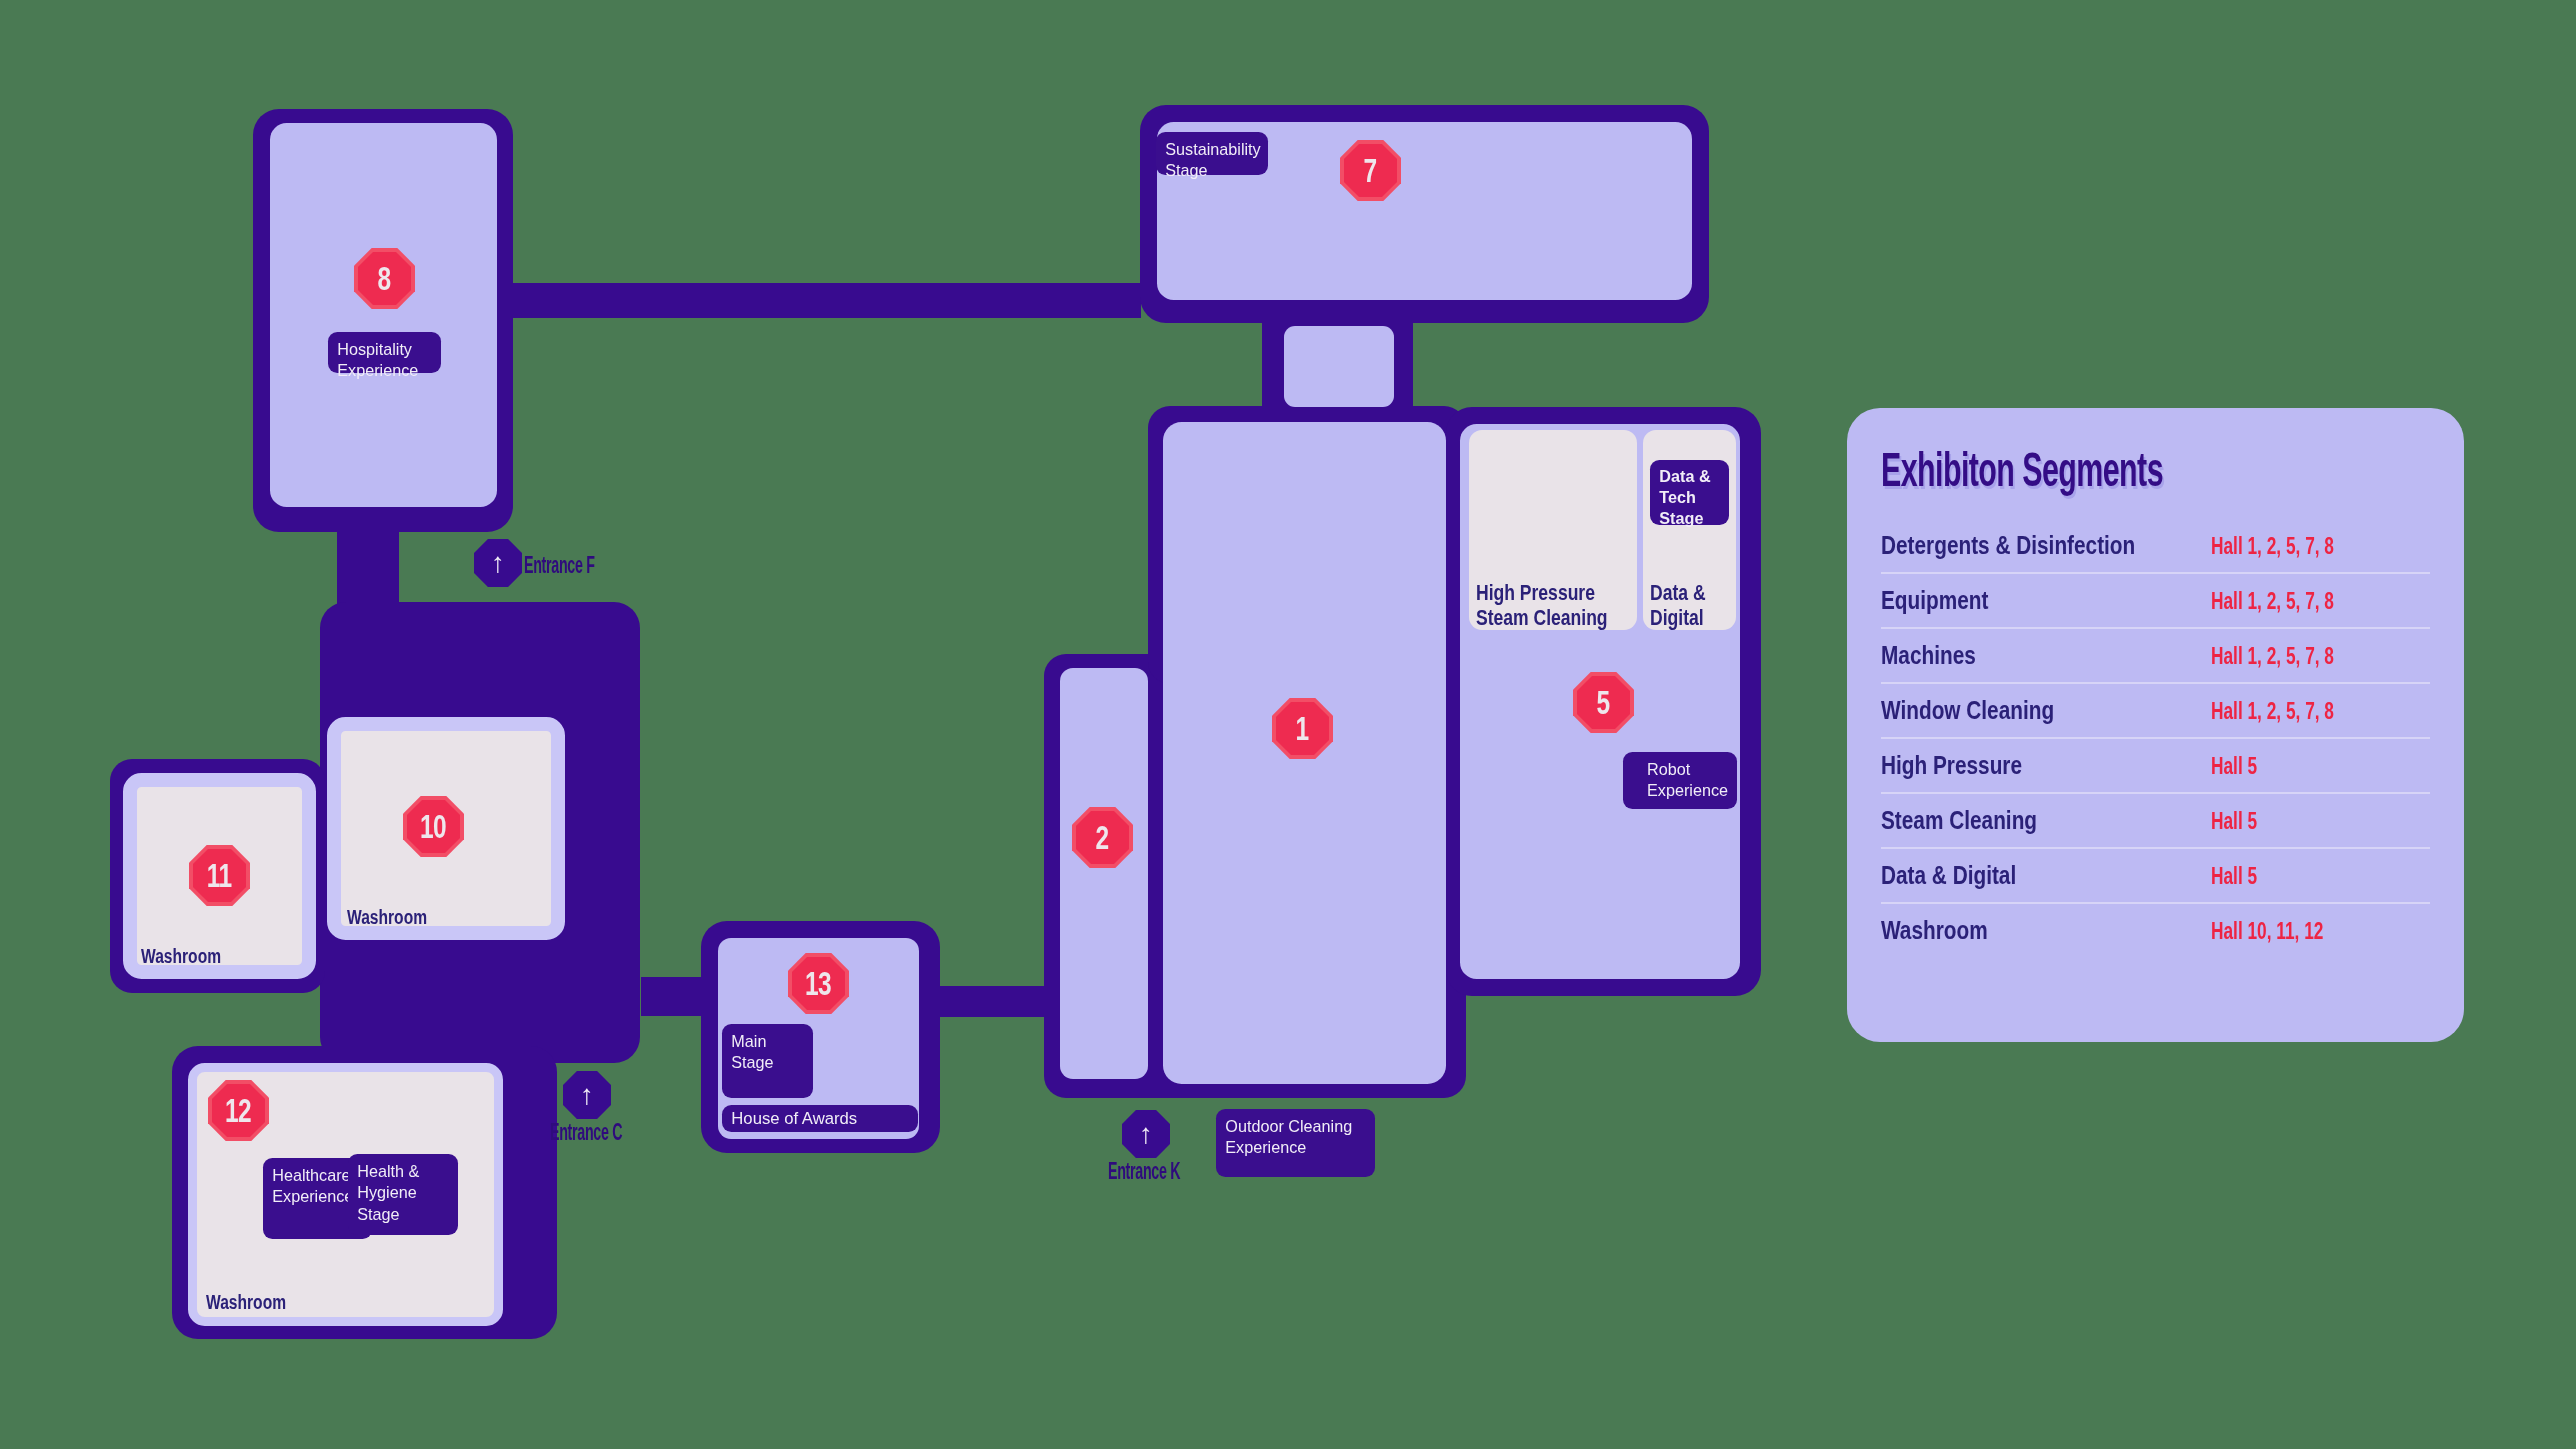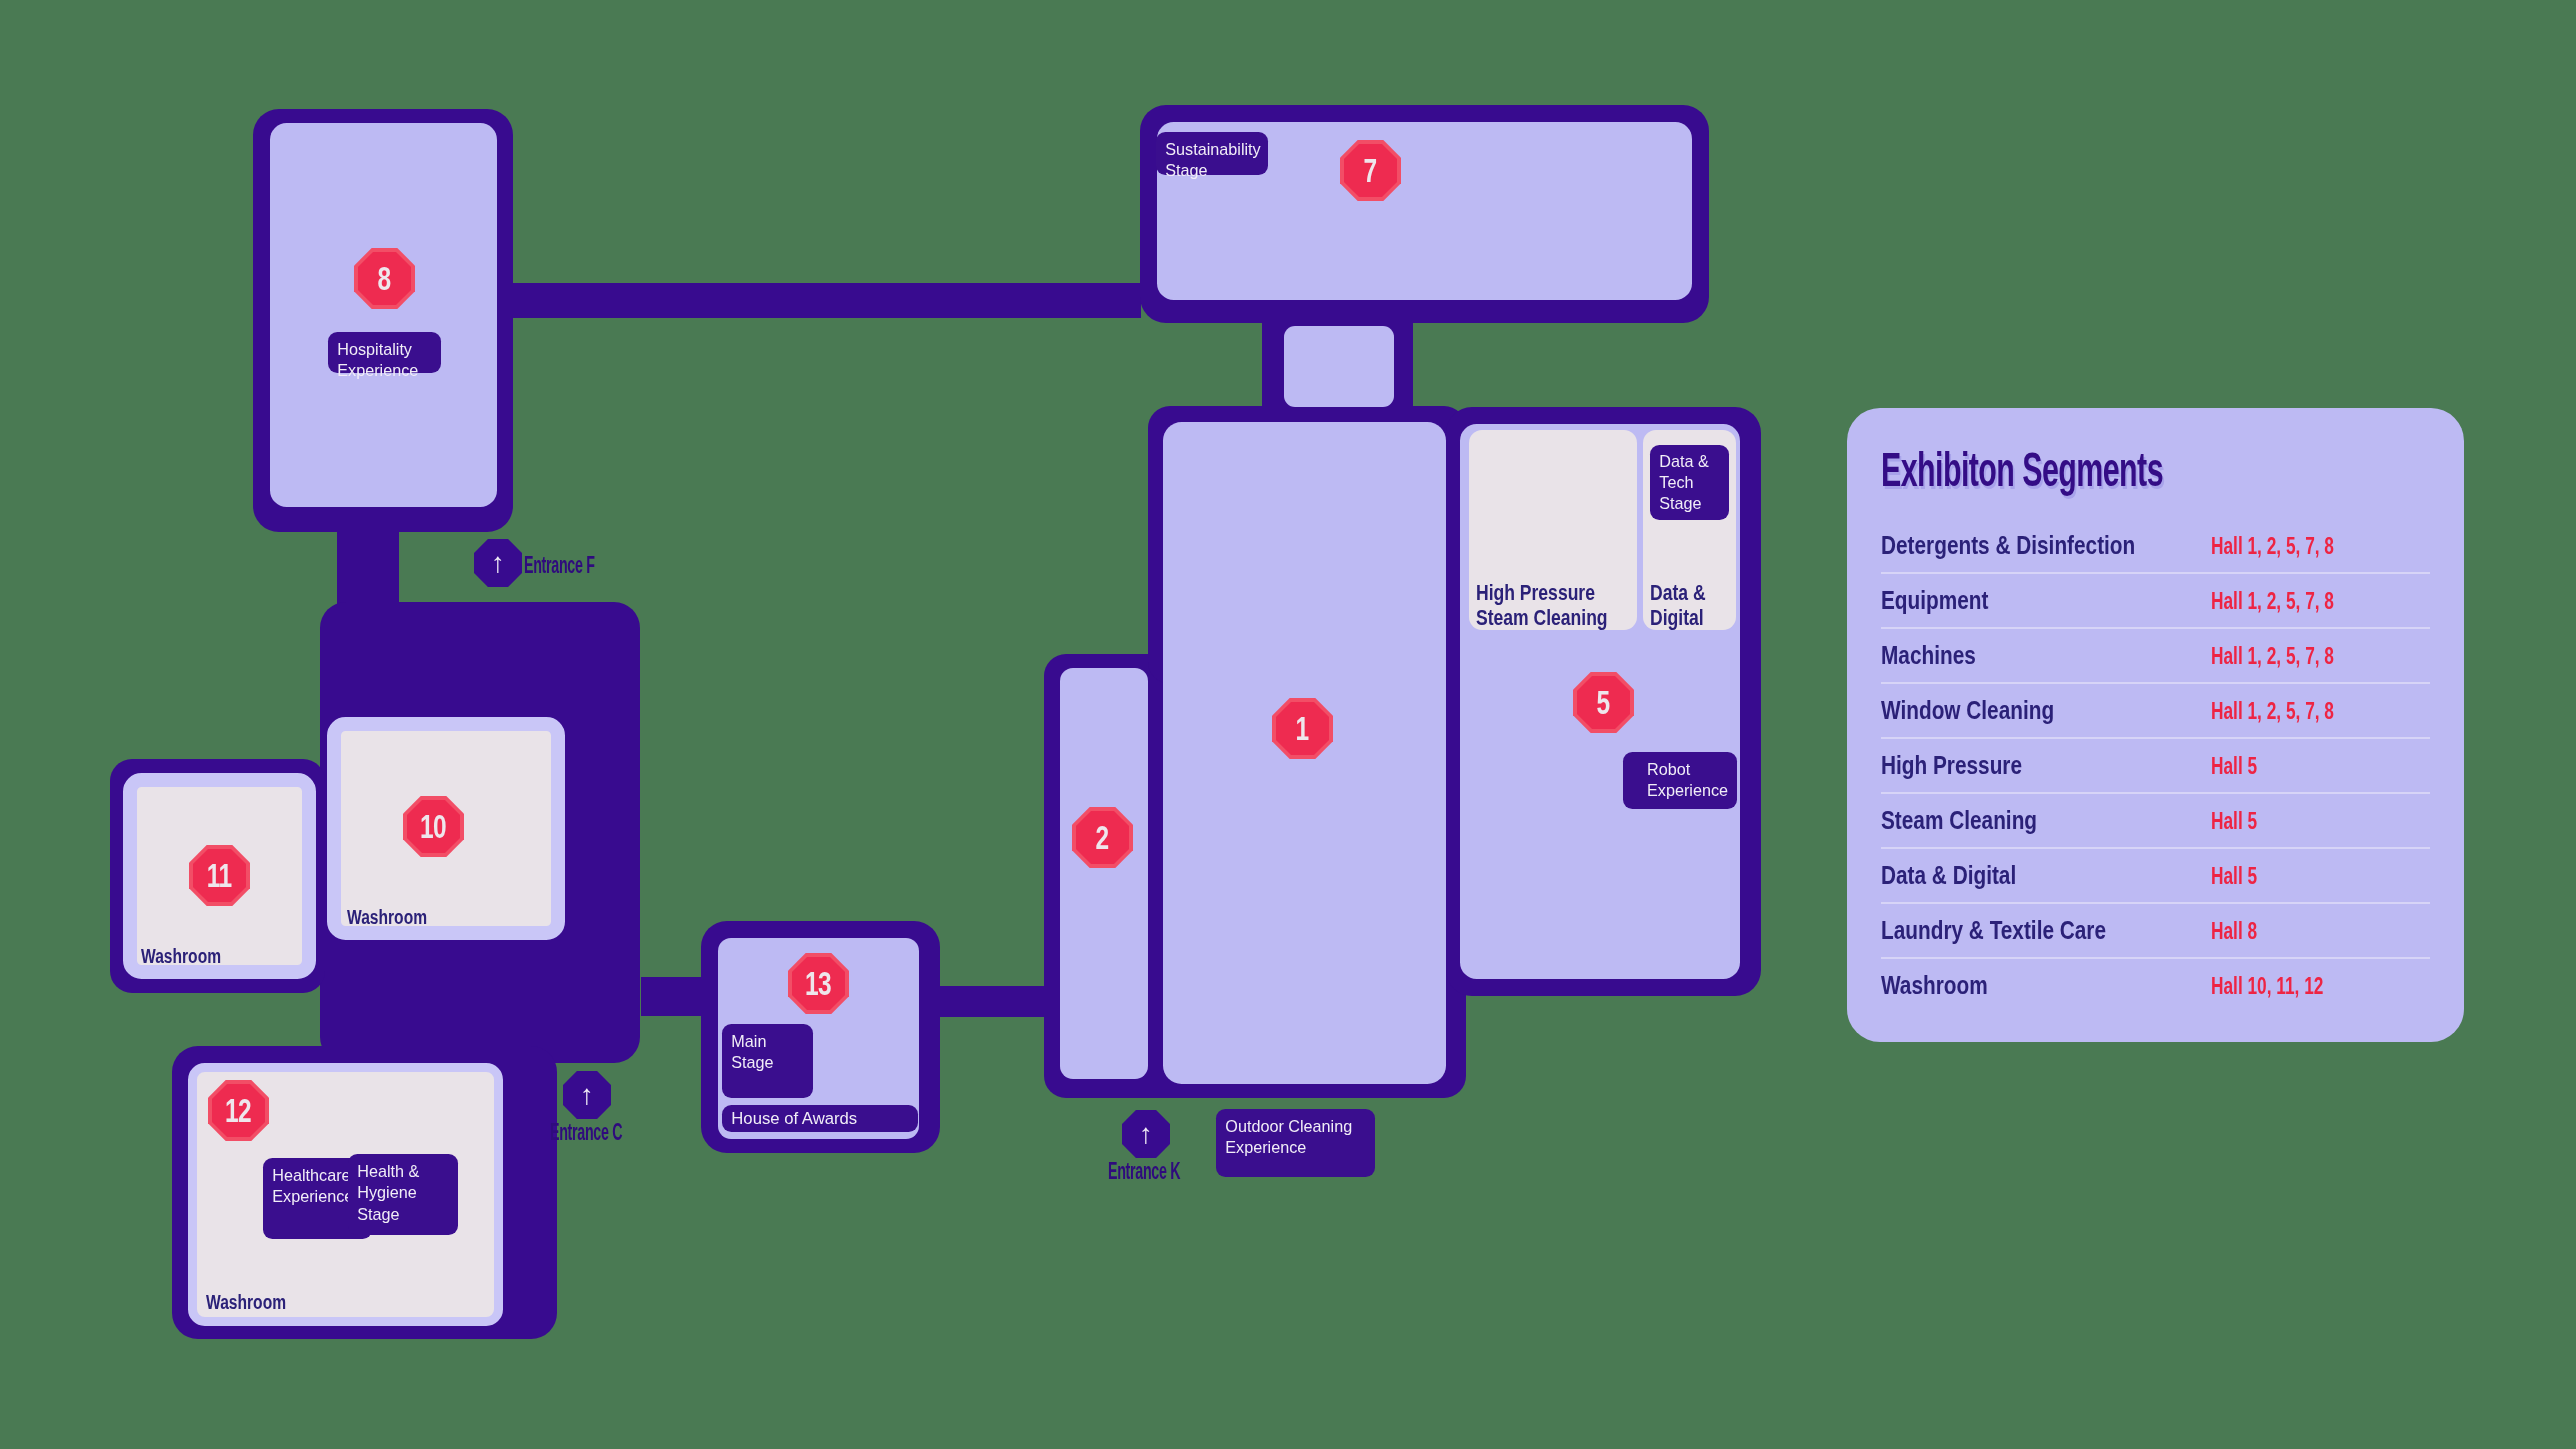--- a/index.html
+++ b/index.html
@@ -75,21 +75,21 @@
 
   <div class="graybox bordered" style="left:327px;top:717px;width:238px;height:223px;"></div>
   <div class="graybox bordered" style="left:123px;top:773px;width:193px;height:206px;"></div>
   <div class="graybox" style="left:188px;top:1063px;width:315px;height:263px;border:9.3px solid #c9c6f7;border-radius:16.7px;"></div>
 
   <div class="graybox r14" style="left:1469px;top:430px;width:168px;height:200px;"></div>
   <div class="graybox r14" style="left:1643px;top:430px;width:93px;height:200px;"></div>
 
   <div class="label-box" style="left:1156px;top:132px;width:112px;height:43px;">Sustainability Stage</div>
   <div class="label-box" style="left:328px;top:324px;width:113px;height:41px;margin-top:8px;">Hospitality Experience</div>
-  <div class="label-box" style="left:1650px;top:445px;width:79px;height:75px;padding:5.6px 9.3px;">Data &amp; Tech Stage</div>
+  <div class="label-box" style="left:1650px;top:460px;width:79px;height:65px;padding:5.6px 9.3px;font-weight:bold;">Data &amp; Tech Stage</div>
   <div class="label-box" style="left:1623px;top:752px;width:114px;height:57px;padding-left:24px;">Robot Experience</div>
   <div class="label-box" style="left:1216px;top:1109px;width:159px;height:68px;">Outdoor Cleaning Experience</div>
   <div class="label-box" style="left:722px;top:1024px;width:91px;height:74px;">Main Stage</div>
   <div class="label-box" style="left:722px;top:1105px;width:196px;height:27px;padding:2.8px 9.3px;font-size:16.7px;">House of Awards</div>
   <div class="label-box" style="left:234px;top:1158px;width:109px;height:81px;margin-left:29px;">Healthcare Experience</div>
   <div class="label-box" style="left:348px;top:1154px;width:110px;height:81px;">Health &amp; Hygiene Stage</div>
 
   <div class="map-text washroom" style="left:347px;top:906px;">Washroom</div>
   <div class="map-text washroom" style="left:141px;top:945px;">Washroom</div>
   <div class="map-text washroom" style="left:206px;top:1291px;">Washroom</div>
@@ -172,23 +172,19 @@
     </div>
     <div class="legend-row">
       <span class="lbl">Steam Cleaning</span>
       <span class="val">Hall 5</span>
     </div>
     <div class="legend-row">
       <span class="lbl">Data &amp; Digital</span>
       <span class="val">Hall 5</span>
     </div>
     <div class="legend-row">
-      <span class="lbl">Laundry &amp; Textile Care</span>
-      <span class="val">Hall 8</span>
-    </div>
-    <div class="legend-row">
       <span class="lbl">Washroom</span>
       <span class="val">Hall 10, 11, 12</span>
     </div>
   </div>
 
 </div>
 
 
 </body></html>

